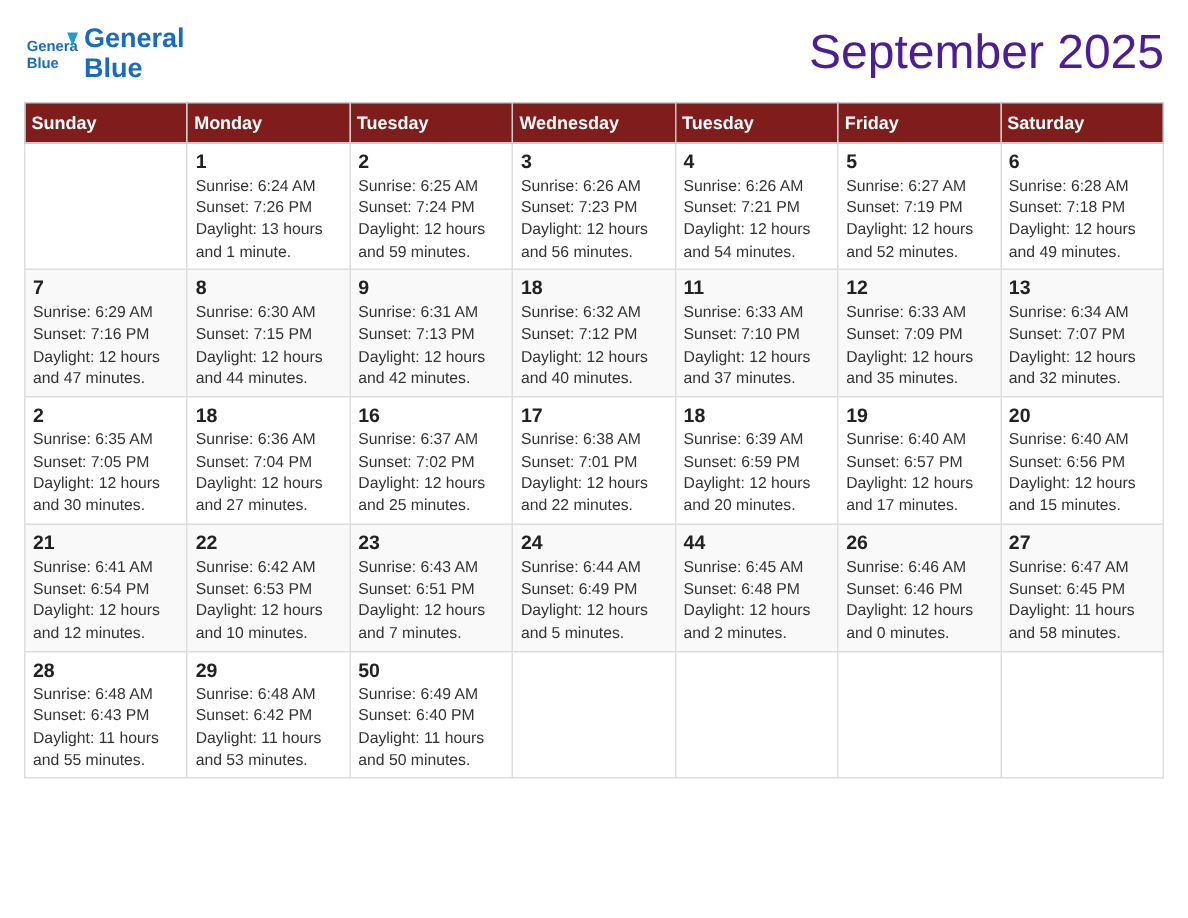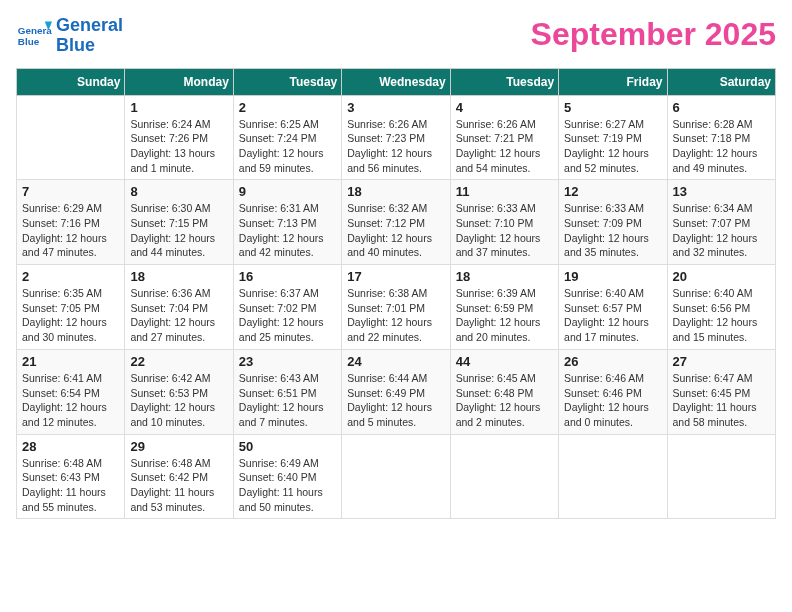--- a/index.html
+++ b/index.html
@@ -32,38 +32,38 @@
     .logo-icon {
       width: 36px;
       height: 36px;
       margin-right: 4px;
     }
     .title-block {
       text-align: right;
     }
     .month-title {
       font-size: 32px;
-      font-weight: bold;
-      color: #ec4899;
+      font-weight: normal;
+      color: #4c1d95;
       margin-left: 17px;
     }
     .subtitle {
       font-size: 15px;
       color: #555;
     }
     .calendar {
       width: 100%;
       border-collapse: collapse;
       font-size: 11px;
     }
     .calendar th {
-      background-color: #0f766e;
+      background-color: #7f1d1d;
       color: #fff;
       padding: 6px 4px;
-      text-align: right;
+      text-align: left;
       font-size: 12px;
       font-weight: bold;
       border: 1px solid #ccc;
     }
     .calendar td {
       vertical-align: top;
       padding: 4px 5px;
       border: 1px solid #ddd;
       width: 14.28%;
       min-height: 80px;

